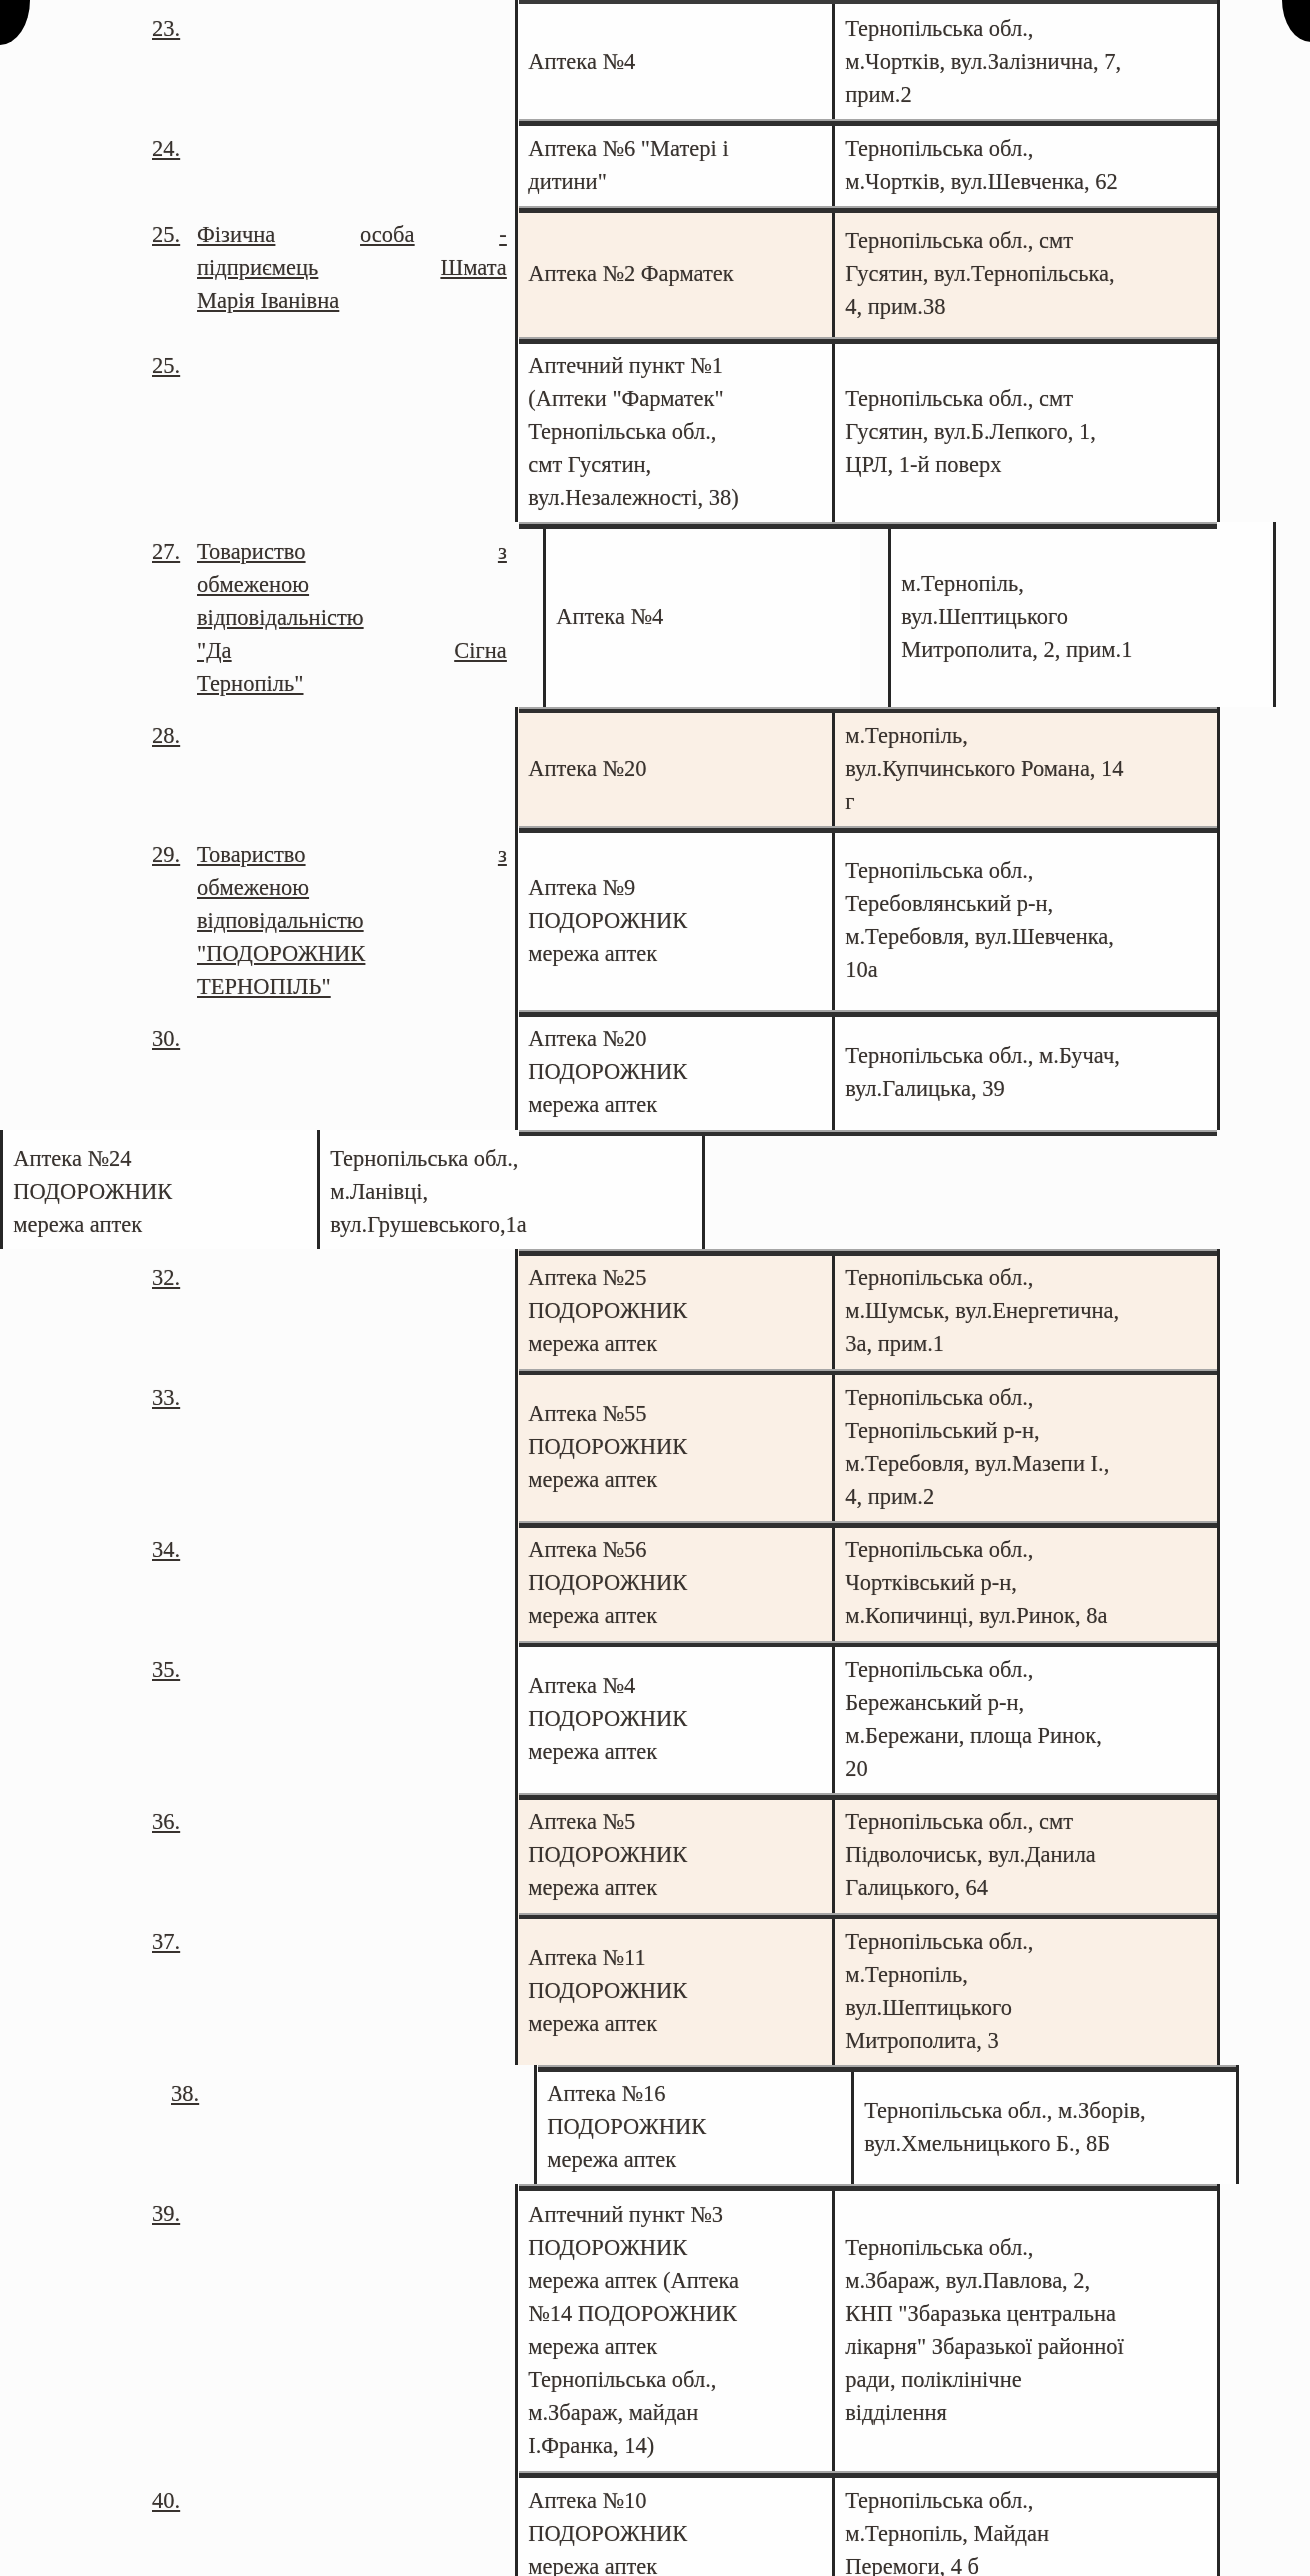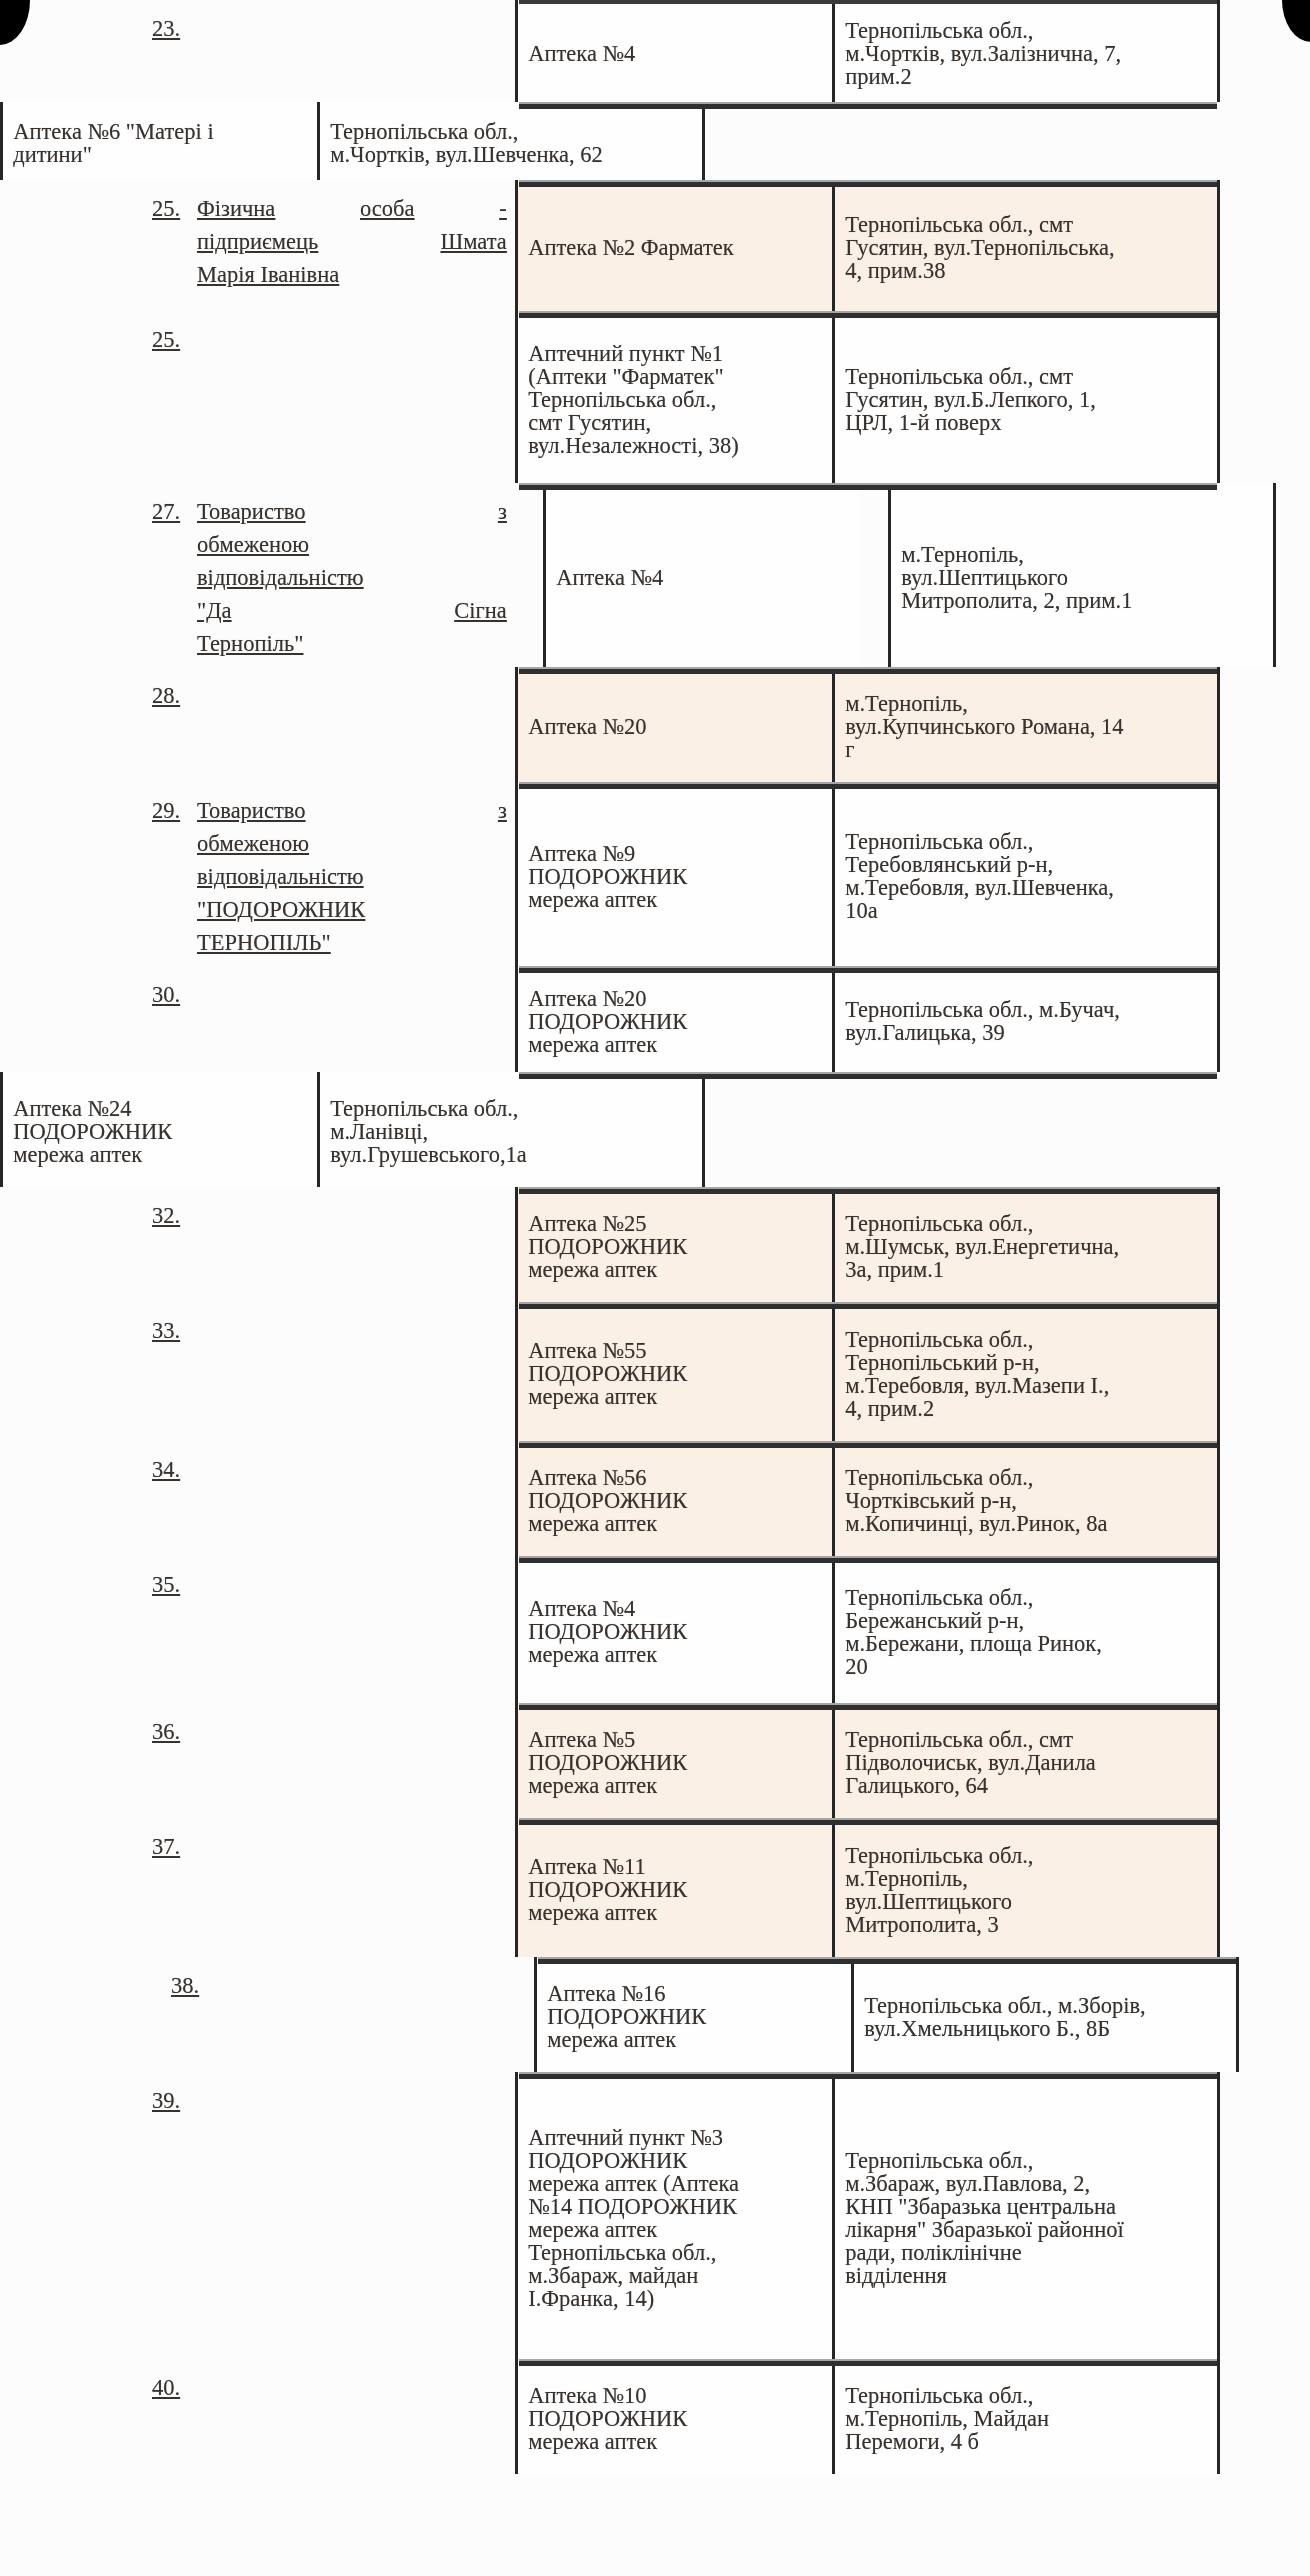--- a/index.html
+++ b/index.html
@@ -36,21 +36,21 @@
     background:#fefefe;
   }
   .c3{
     width:388px;box-sizing:border-box;
     border-left:3.4px solid #262626;border-right:3.4px solid #262626;
     display:flex;align-items:center;
     padding:12.3px 9.6px 8.2px 10.2px;
     background:#fefefe;
   }
   .row.hl .c2,.row.hl .c3{background:#faf0e6;}
-  .txt{white-space:pre-line;font-size:22.5px;line-height:23px;}
+  .txt{white-space:pre-line;font-size:22.5px;line-height:33px;}
   .c1,.txt{text-shadow:0 0 0.7px rgba(45,38,32,.45);}
   .sep{
     position:absolute;top:0;left:519px;width:698px;height:6.8px;z-index:3;
     background:linear-gradient(to bottom,#a6a6a6 0 35%,#2f2f2f 35% 100%);
   }
   .sep-first{height:4.1px;background:#3a3a3a;}
 </style>
 </head>
 <body>
 
@@ -68,20 +68,24 @@
           <div class="txt">Аптека №4</div>
         </div>
         <div class="c3">
           <div class="txt">Тернопільська обл.,
 м.Чортків, вул.Залізнична, 7,
 прим.2</div>
         </div>
       </div>
       <div class="row" style="min-height: 78px;">
         <div class="sep"></div>
+        <div class="c1">
+          <div class="num">24.</div>
+          <div class="owner"></div>
+        </div>
         <div class="c2">
           <div class="txt">Аптека №6 "Матері і
 дитини"</div>
         </div>
         <div class="c3">
           <div class="txt">Тернопільська обл.,
 м.Чортків, вул.Шевченка, 62</div>
         </div>
       </div>
       <div class="row hl" style="min-height: 131px;">

